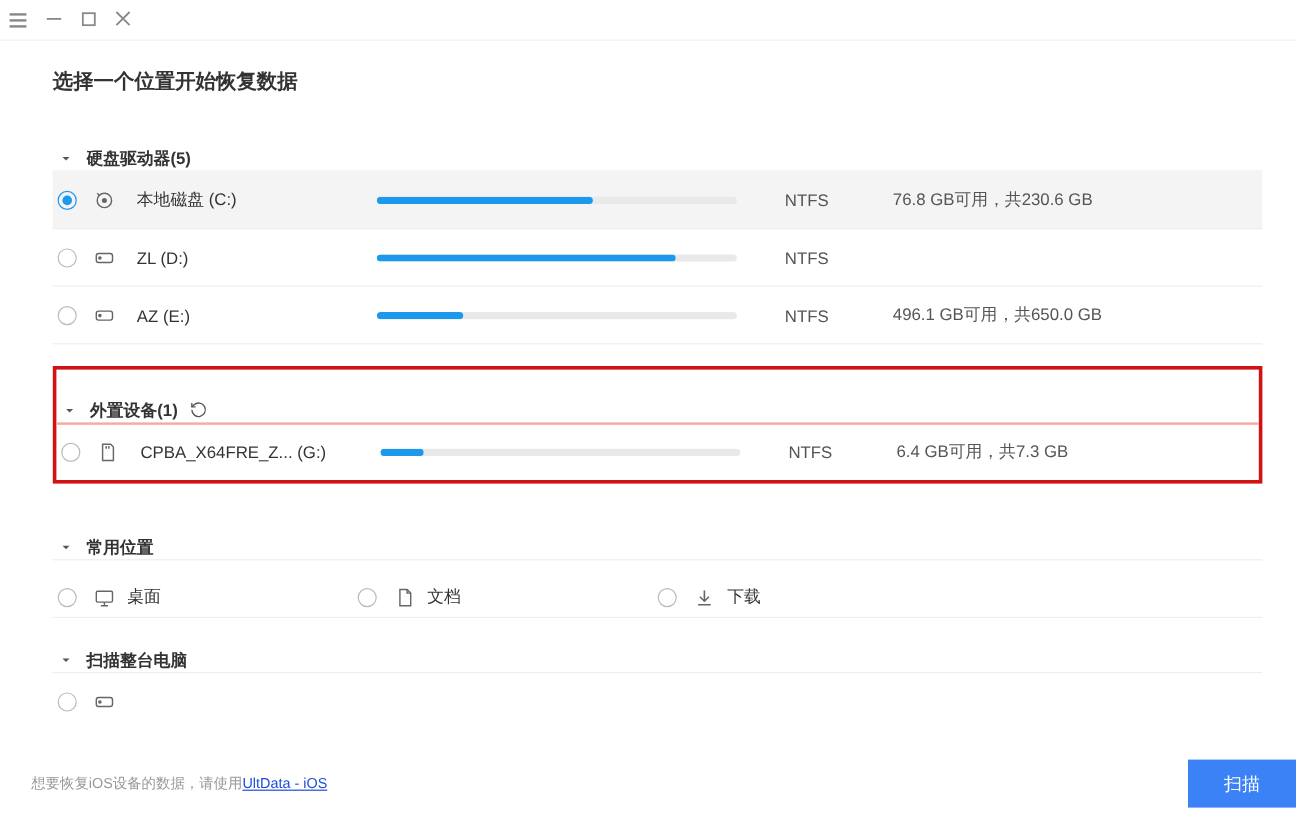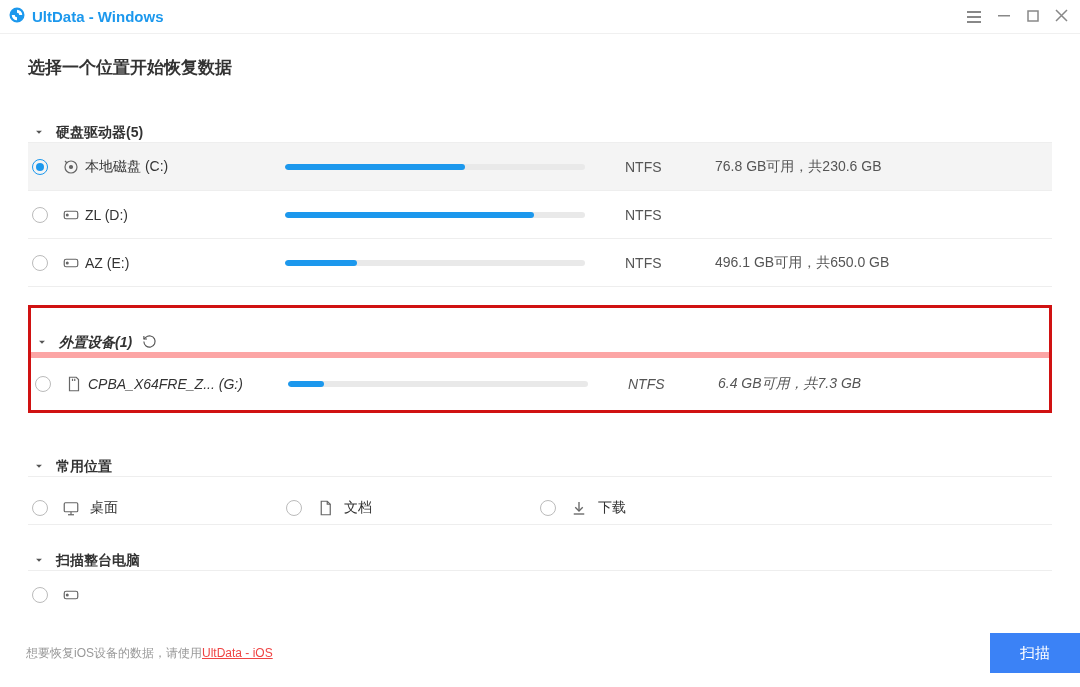--- a/index.html
+++ b/index.html
@@ -3,62 +3,54 @@
   <meta charset="utf-8">
   <style>
     * { margin:0; padding:0; box-sizing:border-box; font-family:"Microsoft YaHei","PingFang SC",sans-serif; }
     body { width:1080px; height:687px; background:#fff; color:#333; font-size:14px; overflow:hidden; }
     .titlebar { height:34px; display:flex; align-items:center; justify-content:space-between; border-bottom:1px solid #f0f0f0; padding:0 12px 0 8px; }
     .tb-left { display:flex; align-items:center; gap:6px; }
     .tb-right { display:flex; align-items:center; gap:16px; color:#888; }
     .tb-right span { cursor:pointer; }
     .logo svg { width:18px; height:18px; }
     .app-title { color:#1c98ed; font-weight:600; font-size:15px; }
-    .content { padding:22px 28px 0 28px; }
+    .content { padding:22px 28px 0 44px; }
     .page-title { font-size:17px; font-weight:600; margin-bottom:18px; }
     .section-hdr { height:46px; display:flex; align-items:flex-end; border-bottom:1px solid #eee; gap:10px; padding:0 4px; font-weight:600; color:#333; }
     .chev svg { width:14px; height:14px; }
     .refresh svg { width:15px; height:15px; }
     .row { height:48px; display:flex; align-items:center; border-bottom:1px solid #eee; padding:0 4px; }
     .row.sel { background:#f4f4f4; border-bottom:1px solid #eee; }
     .radio { width:16px; height:16px; border:1px solid #bbb; border-radius:50%; flex:0 0 16px; display:flex; align-items:center; justify-content:center; }
     .radio.on { border-color:#1c98ed; }
     .radio.on::after { content:""; width:8px; height:8px; border-radius:50%; background:#1c98ed; }
     .dicon { width:18px; height:18px; margin-left:14px; flex:0 0 18px; color:#666; }
-    .name { margin-left:5px; width:200px; color:#333; }
+    .name { margin-left:18px; width:200px; color:#333; }
     .barwrap { width:300px; height:6px; background:#e9e9e9; border-radius:3px; overflow:hidden; margin-right:40px; }
     .bar { height:100%; background:#1c98ed; border-radius:3px; }
     .fs { width:90px; color:#555; }
     .avail { color:#555; }
-    .ext-box { border:3px solid #d01212; margin:18px 0 18px 0;font-style:italic; }
+    .ext-box { border:3px solid #d01212; margin:18px 0 18px 0; }
     .ext-box .section-hdr { border-bottom:none; height:44px; }
-    .ext-box .row { height:58px; border-bottom:none; border-top:6px solid #fca5a5; }
+    .ext-box .row { height:48px; border-bottom:none; border-top:2px solid #fca5a5; }
     .common-row { height:48px; display:flex; align-items:center; border-bottom:1px solid #eee; padding:0 4px; }
     .loc { display:flex; align-items:center; width:25%;margin-top:14px; }
     .loc .dicon { margin-left:14px; }
     .loc .name { width:auto; margin-left:10px; }
     .footer { position:absolute; bottom:0; left:0; right:0; height:56px; display:flex; align-items:center; justify-content:space-between; padding:0 0 12px 26px; }
     .foot-text { font-size:12px; color:#999; }
-    .foot-link { color:#ef4444; text-decoration:underline; cursor:pointer; }
+    .foot-link { color:#1d4ed8; text-decoration:underline; cursor:pointer; }
     .scan-btn { width:90px; height:40px; background:#3b82f6; color:#fff; display:flex; align-items:center; justify-content:center; cursor:pointer; font-size:15px; margin-right:0; }
     .menu-ic { display:flex; flex-direction:column; gap:3px; }
     .menu-ic i { width:14px; height:2px; background:#888; display:block; }
   </style>
 </head>
 <body>
 
 <div class="titlebar">
-  <div class="tb-left">
-    <span class="logo">
-      <svg viewBox="0 0 24 24">
-          <path fill="#1c98ed" d="M12 2a10 10 0 1 0 10 10A10 10 0 0 0 12 2Zm0 3a7 7 0 0 1 7 7h-4a3 3 0 0 0-3-3Zm0 14a7 7 0 0 1-7-7h4a3 3 0 0 0 3 3Z"></path>
-        </svg>
-    </span>
-    <span class="app-title">UltData - Windows</span>
-  </div>
   <div class="tb-right">
     <span>
         <span class="menu-ic">
           <i></i>
           <i></i>
           <i></i>
         </span>
       </span>
     <span><svg width="14" height="14" viewBox="0 0 14 14">
           <rect x="1" y="7" width="12" height="1.5" fill="#888"></rect>

